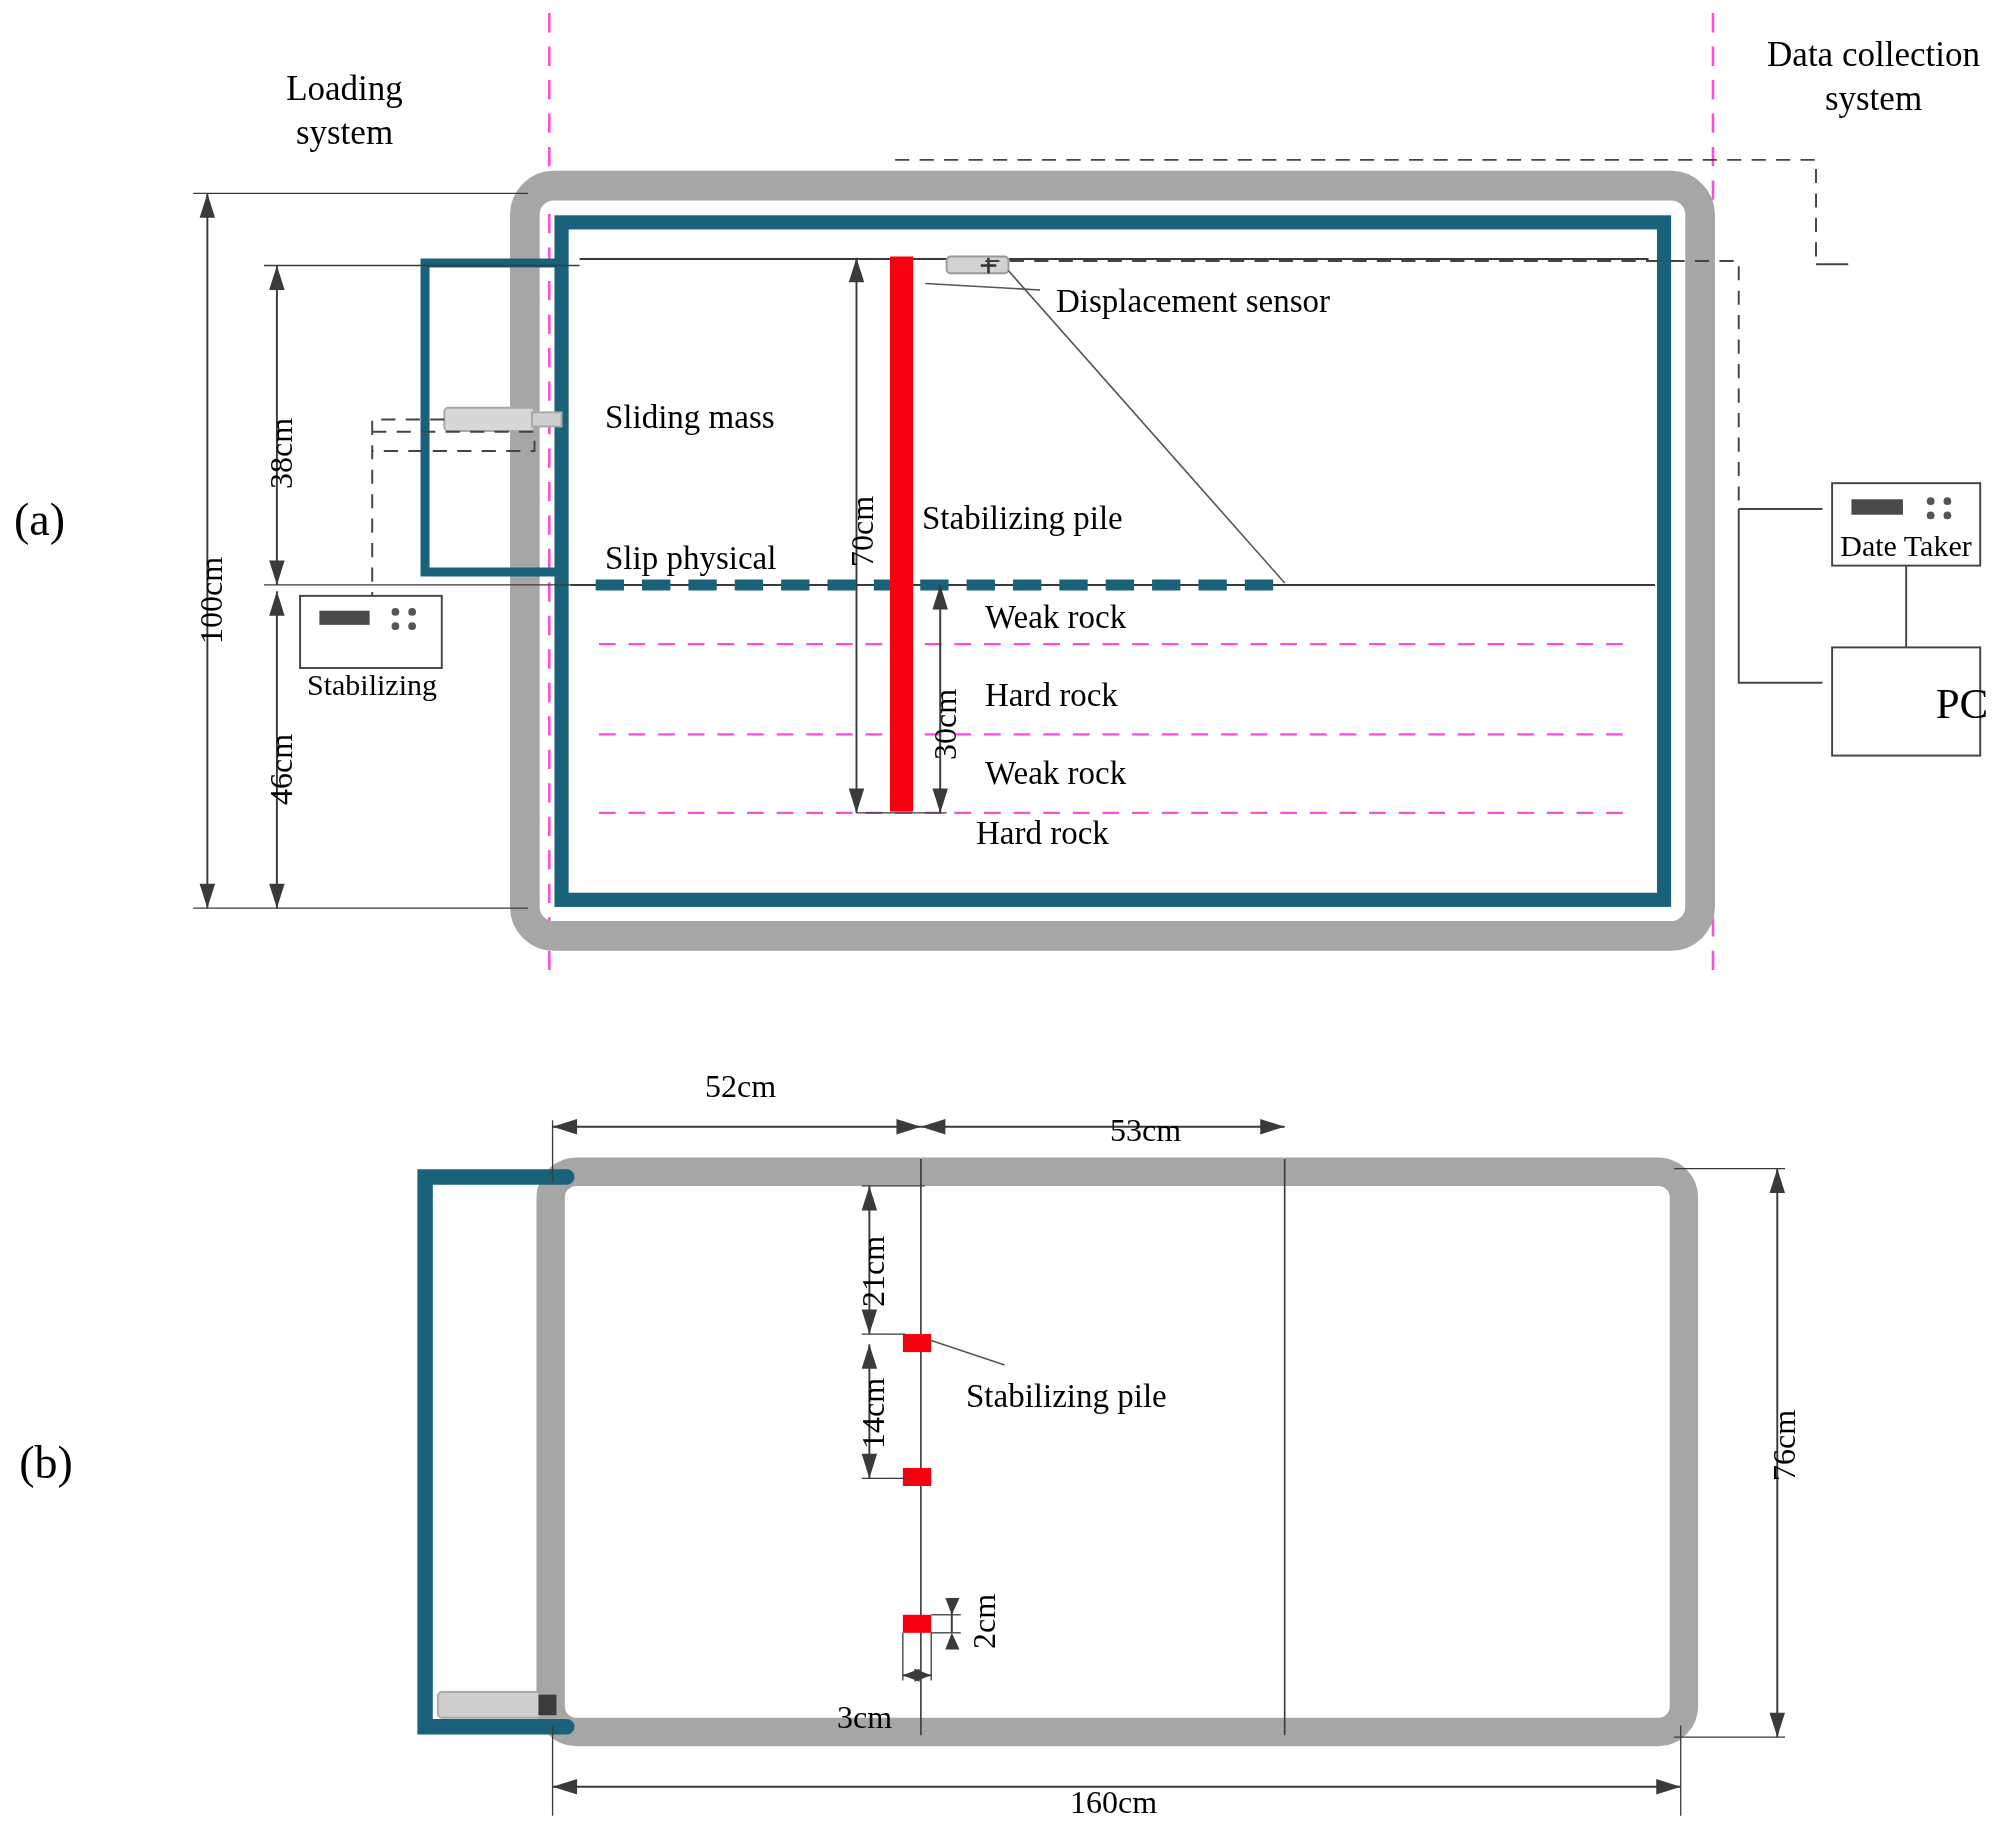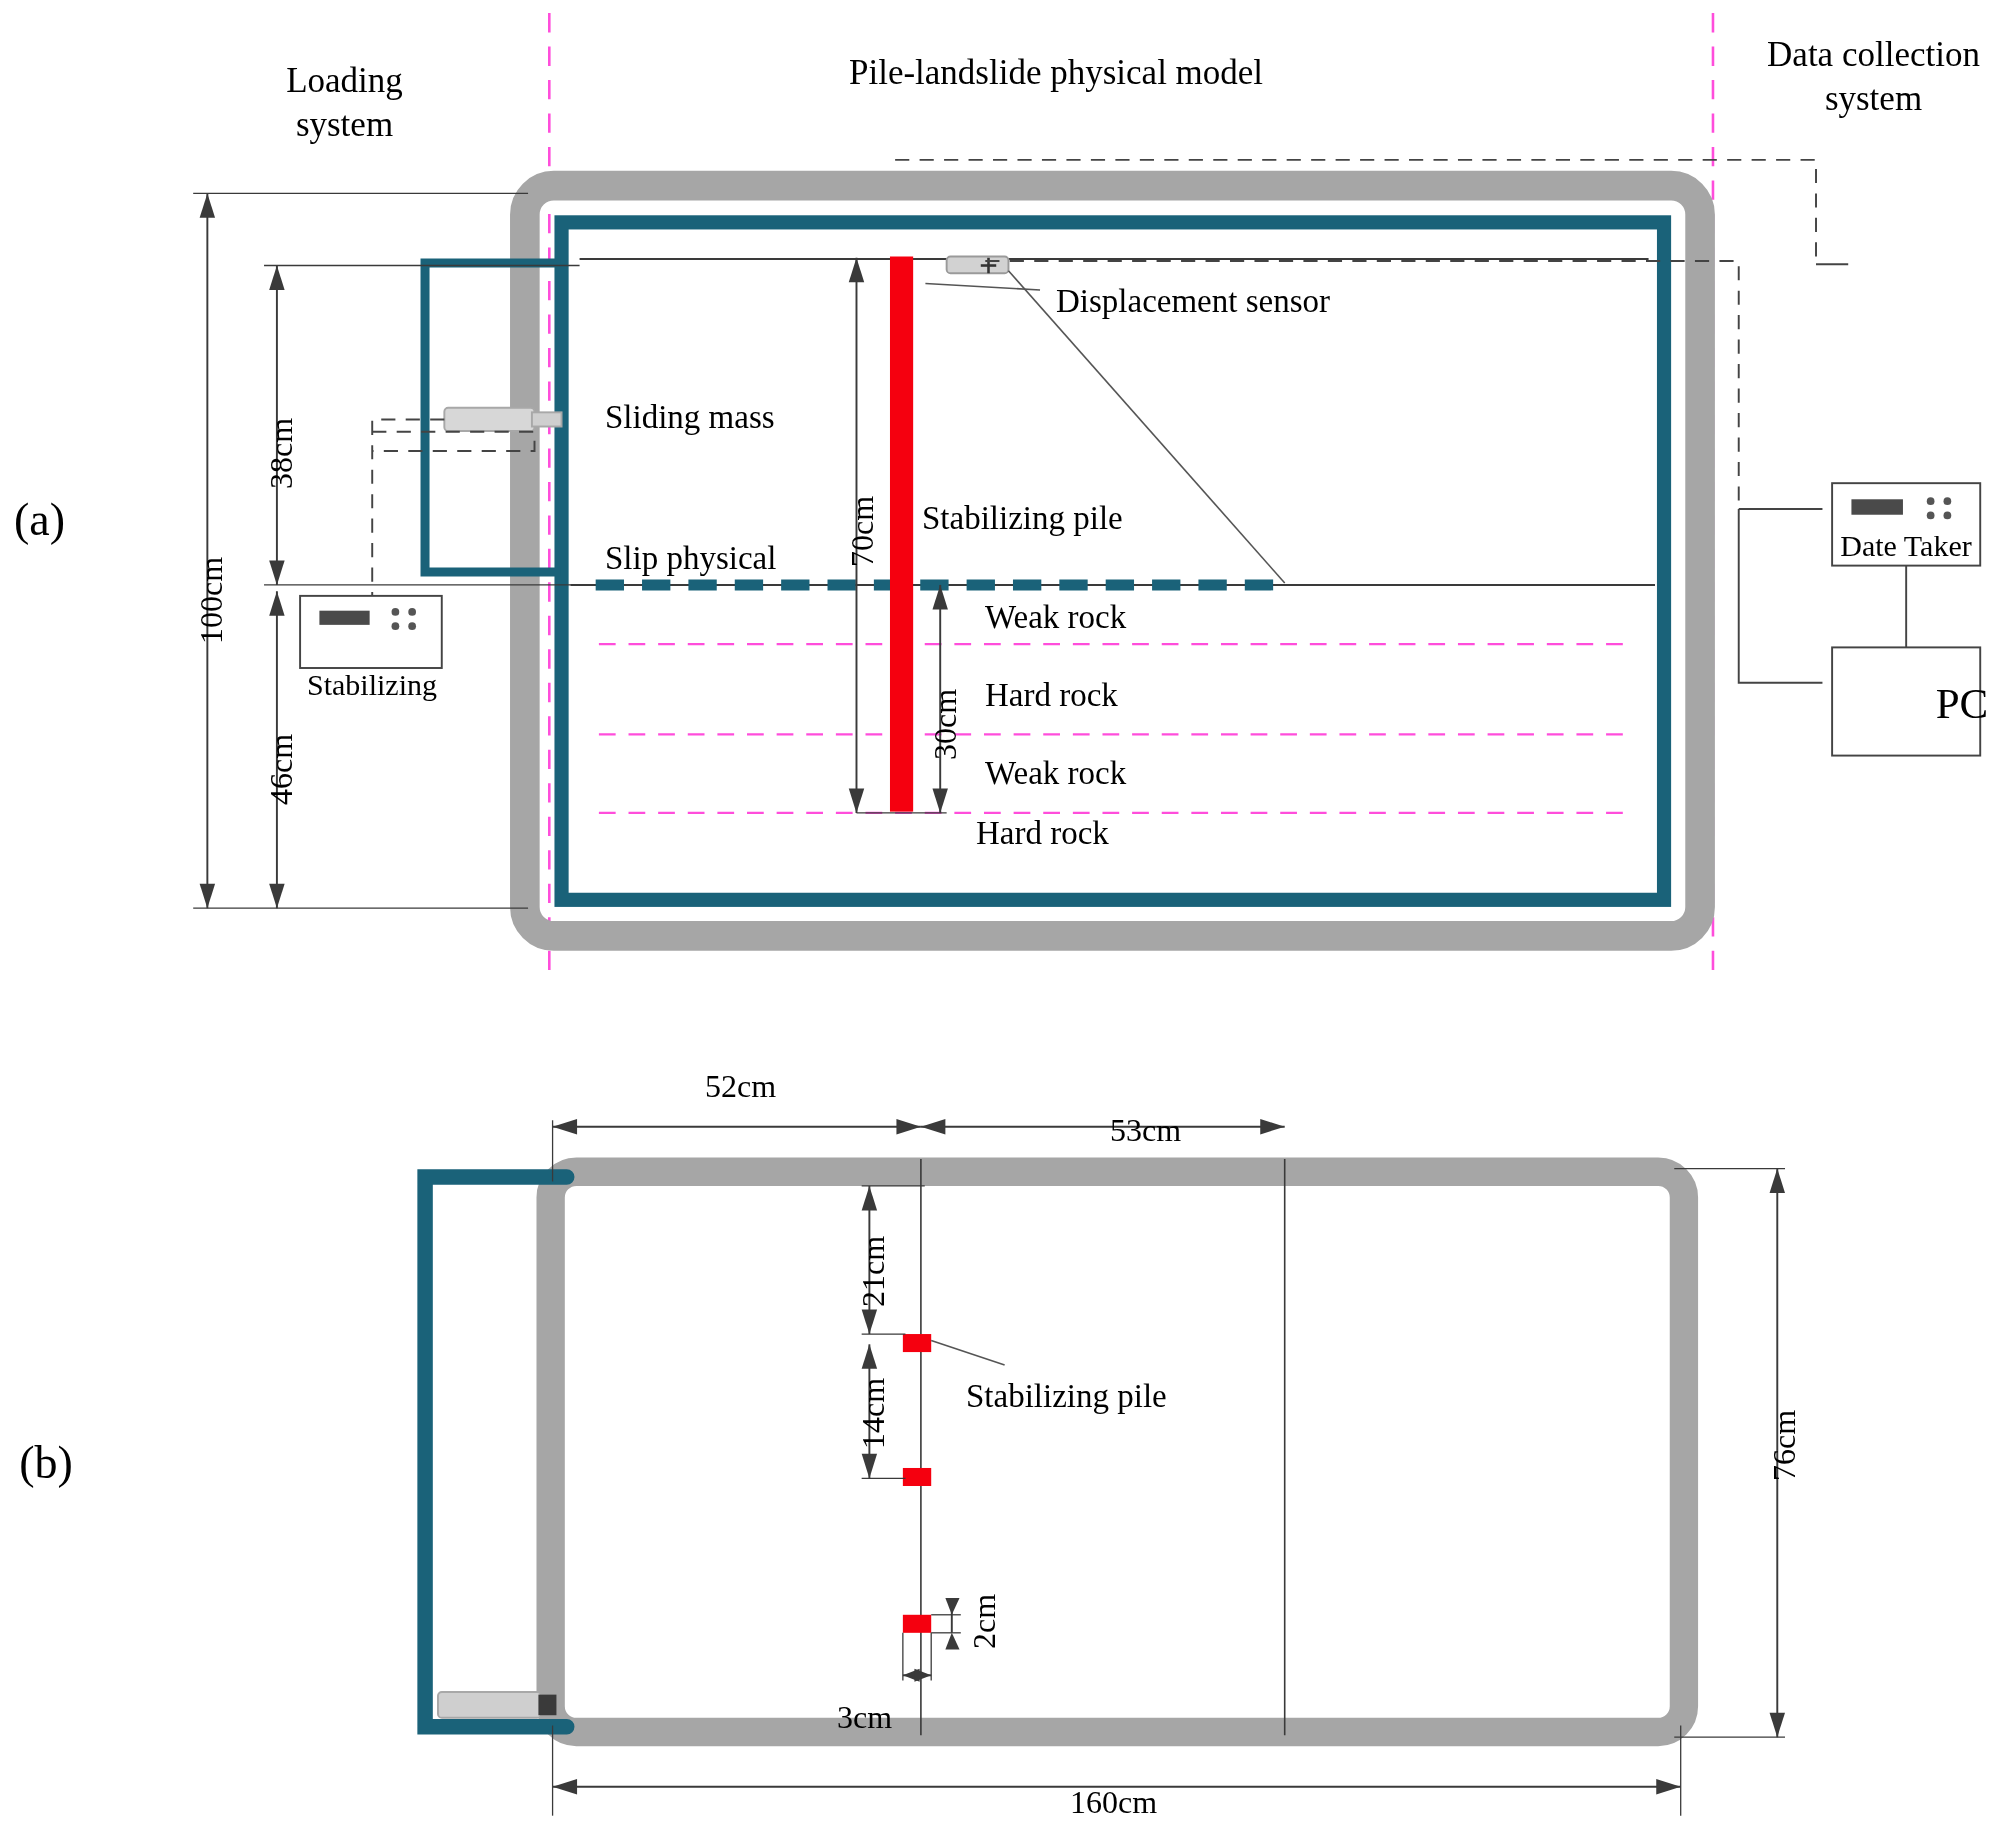--- a/index.html
+++ b/index.html
@@ -103,26 +103,25 @@
     <polygon points="1330,1262 1318,1224 1342,1224" fill="#3a3a3a"></polygon>
 
     <line x1="1460" y1="908" x2="1460" y2="1262" stroke="#3a3a3a" stroke-width="3"></line>
     <polygon points="1460,908 1448,946 1472,946" fill="#3a3a3a"></polygon>
     <polygon points="1460,1262 1448,1224 1472,1224" fill="#3a3a3a"></polygon>
     <line x1="1330" y1="1262" x2="1470" y2="1262" stroke="#3a3a3a" stroke-width="2"></line>
   </svg>
 
   <div class="lbl panel-label" style="left:14px;top:493px;">(a)</div>
 
-  <div class="ctr sys-title" style="left:238px;top:59px;width:213px;line-height:1.25;">
+  <div class="ctr sys-title" style="left:238px;top:67px;width:213px;line-height:1.25;">
     <div>Loading</div>
     <div>system</div>
   </div>
 
-  <div class="lbl sys-title" style="left:849px;top:53px;">Pile-landslide physical model</div>
 
   <div class="ctr sys-title" style="left:1732px;top:33px;width:283px;line-height:1.25;">
     <div>Data collection</div>
     <div>system</div>
   </div>
 
   <div class="lbl body-text" style="left:1056px;top:283px;">Displacement sensor</div>
   <div class="lbl body-text" style="left:605px;top:399px;">Sliding mass</div>
   <div class="lbl body-text" style="left:922px;top:500px;">Stabilizing pile</div>
   <div class="lbl body-text" style="left:605px;top:540px;">Slip physical</div>

